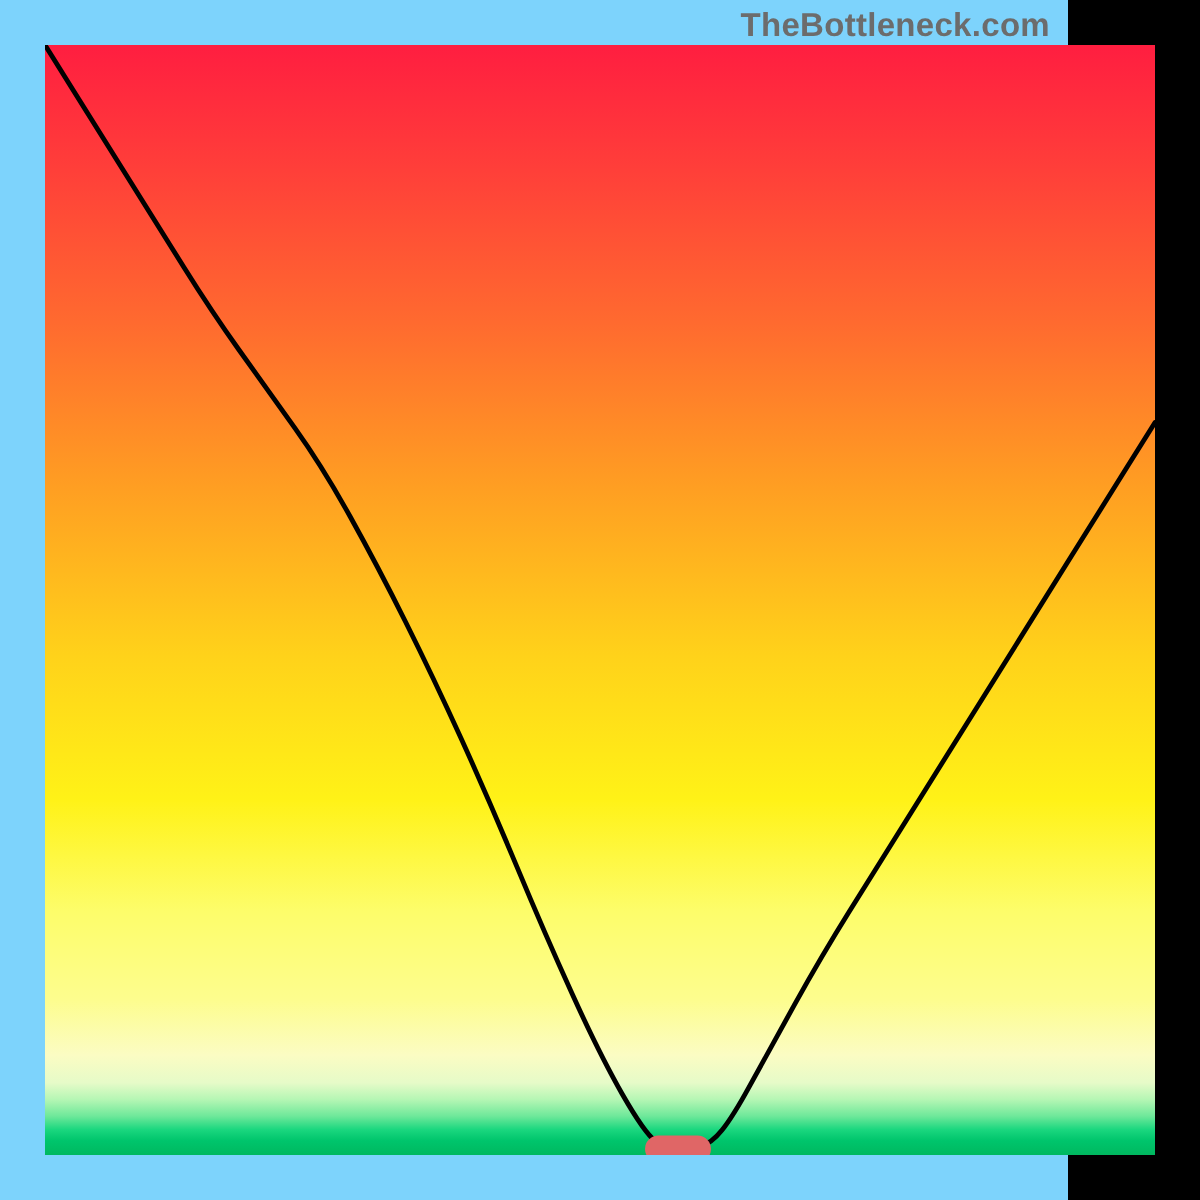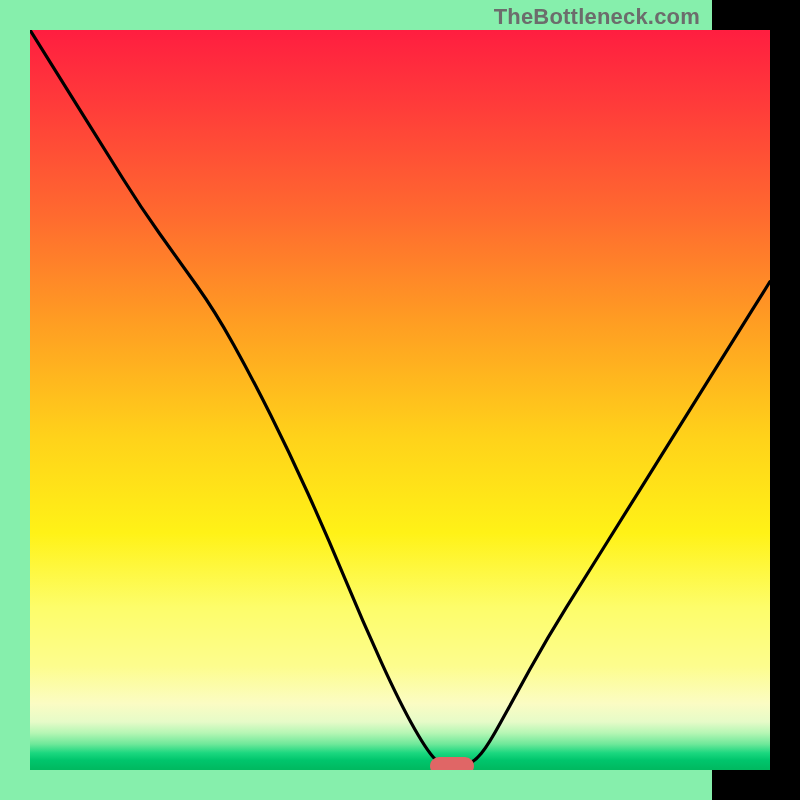--- a/index.html
+++ b/index.html
@@ -8,21 +8,21 @@
     width: 800px;
     height: 800px;
     background: #000;
     overflow: hidden;
     font-family: Arial, Helvetica, sans-serif;
   }
   .frame {
     position: relative;
     width: 712px;
     height: 800px;
-    background: #86efac;
+    background: #7dd3fc;
   }
   .watermark {
     position: absolute;
     top: 4px;
     right: 12px;
     color: #6c6c6c;
     font-size: 22px;
     font-weight: 600;
     letter-spacing: 0.2px;
     user-select: none;

